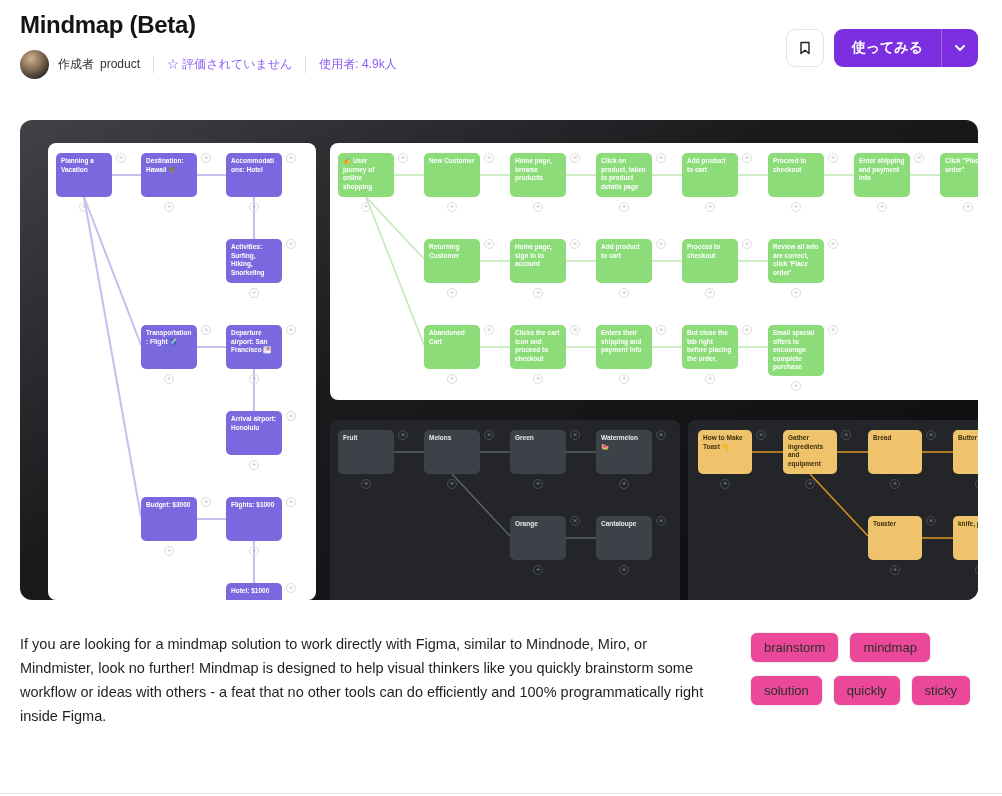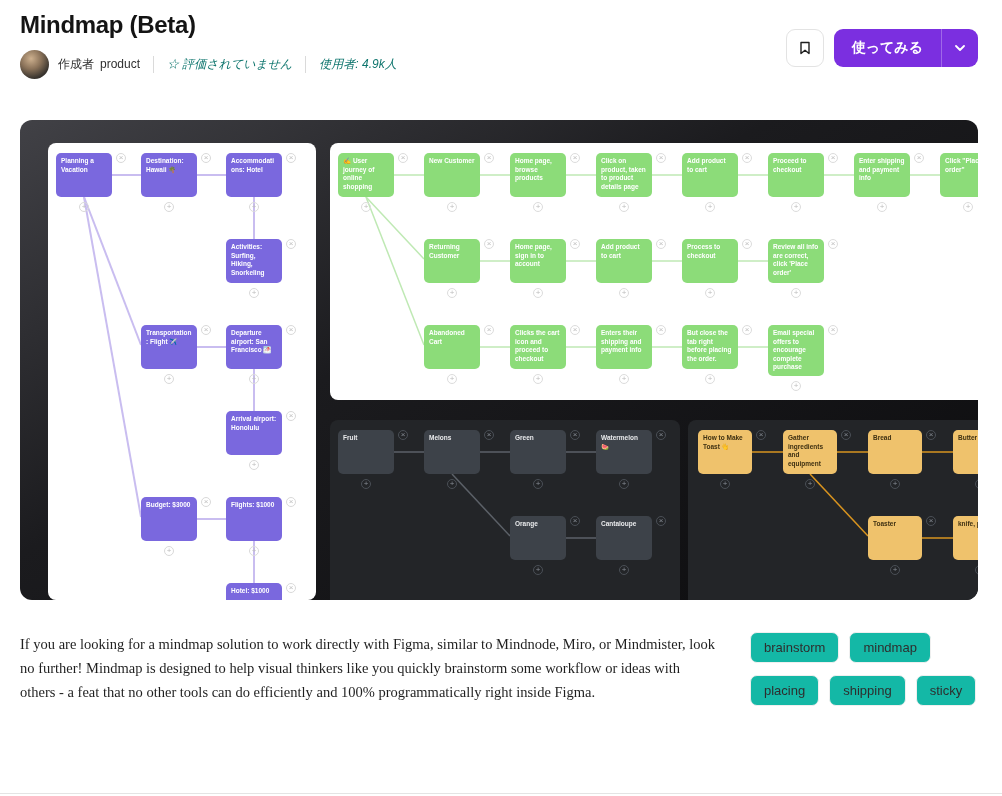--- a/index.html
+++ b/index.html
@@ -8,21 +8,21 @@
   .page { position:relative; width:1002px; height:796px; background:#ffffff; }
 
   
   .page-title { position:absolute; left:20px; top:11px; font-size:24px; font-weight:700; color:#141414; letter-spacing:-0.3px; }
   .meta-row { position:absolute; left:20px; top:48px; height:32px; display:flex; align-items:center; font-size:12px; color:#333; }
   .avatar { width:29px; height:29px; border-radius:50%; margin-right:9px; cursor:pointer;
             background: radial-gradient(circle at 38% 30%, #cdb08e 0%, #8a7259 38%, #3a352f 72%, #1f1d1b 100%); }
   .creator-label { color:#2f2f2f; margin-right:6px; }
   .creator-name { color:#2f2f2f; cursor:pointer; }
   .vdiv { width:1px; height:17px; background:#dadada; margin:0 13px; }
-  .muted { color:#0f766e;font-style:italic; }
+  .muted { color:#8b5cf6; }
 
   .header-actions { position:absolute; top:29px; right:24px; display:flex; gap:10px; align-items:center;margin-left:48px; }
   .bookmark-btn { width:38px; height:38px; border:1px solid #e3e3e3; background:#fff; border-radius:9px;
                   display:flex; align-items:center; justify-content:center; cursor:pointer; }
   .install-btn { display:flex; align-items:center; height:38px; background:#7b2fe0; border-radius:9px;
                  color:#fff; cursor:pointer; overflow:hidden; }
   .install-label { padding:0 18px; font-size:14px; font-weight:700; white-space:nowrap; }
   .btn-divider { width:1px; align-self:stretch; background:rgba(255,255,255,0.28); }
   .chevron-box { width:36px; height:38px; display:flex; align-items:center; justify-content:center; cursor:pointer; }
 
@@ -36,25 +36,25 @@
   .node .nlabel { display:block; word-wrap:break-word; }
   .nbtn { position:absolute; width:10px; height:10px; border-radius:50%; border:1px solid; font-size:8px;
           line-height:8px; text-align:center; font-weight:400; background:transparent; }
   .nbtn.close { right:-14px; top:0; }
   .nbtn.add { left:50%; transform:translateX(-50%); bottom:-15px; }
 
   
   .content { position:absolute; left:20px; top:632px; width:962px; display:flex; }
   .desc { width:698px; color:#1f1f1f; font-size:14.5px; }
   .desc .intro { line-height:22px; margin-bottom:26px; }
-  .desc .body { line-height:24px;font-family:Liberation Serif, serif; }
+  .desc .body { line-height:24px; }
   .tags-col { margin-left:auto; width:232px; }
   .tags-col h3 { font-size:15px; font-weight:700; color:#101010; margin-bottom:16px; }
   .chips { display:flex; flex-wrap:wrap; gap:12px 10px; }
-  .chip { background:#14b8a6; border:1px solid #efefef; border-radius:7px; padding:7px 13px; font-size:13px;
+  .chip { background:#ec4899; border:1px solid #efefef; border-radius:7px; padding:7px 13px; font-size:13px;
           color:#2e2e2e; cursor:pointer; white-space:nowrap; }
 
   .bottom-divider { position:absolute; left:0; top:793px; width:1002px; height:1px; background:#e4e4e4; }
 </style>
 </head>
 <body>
 
 <div class="page">
 
   <h1 class="page-title">Mindmap (Beta)</h1>
@@ -338,21 +338,21 @@
     </div>
 
   <div class="content">
     <div class="desc">
       <p class="body">If you are looking for a mindmap solution to work directly with Figma, similar to Mindnode, Miro, or Mindmister, look no further! Mindmap is designed to help visual thinkers like you quickly brainstorm some workflow or ideas with others - a feat that no other tools can do efficiently and 100% programmatically right inside Figma.</p>
     </div>
     <div class="tags-col">
       <div class="chips">
           <div class="chip">brainstorm</div>
           <div class="chip">mindmap</div>
-          <div class="chip">placing</div>
-          <div class="chip">shipping</div>
+          <div class="chip">solution</div>
+          <div class="chip">quickly</div>
           <div class="chip">sticky</div>
         </div>
     </div>
   </div>
 
   <div class="bottom-divider"></div>
 </div>
 
 </body></html>

